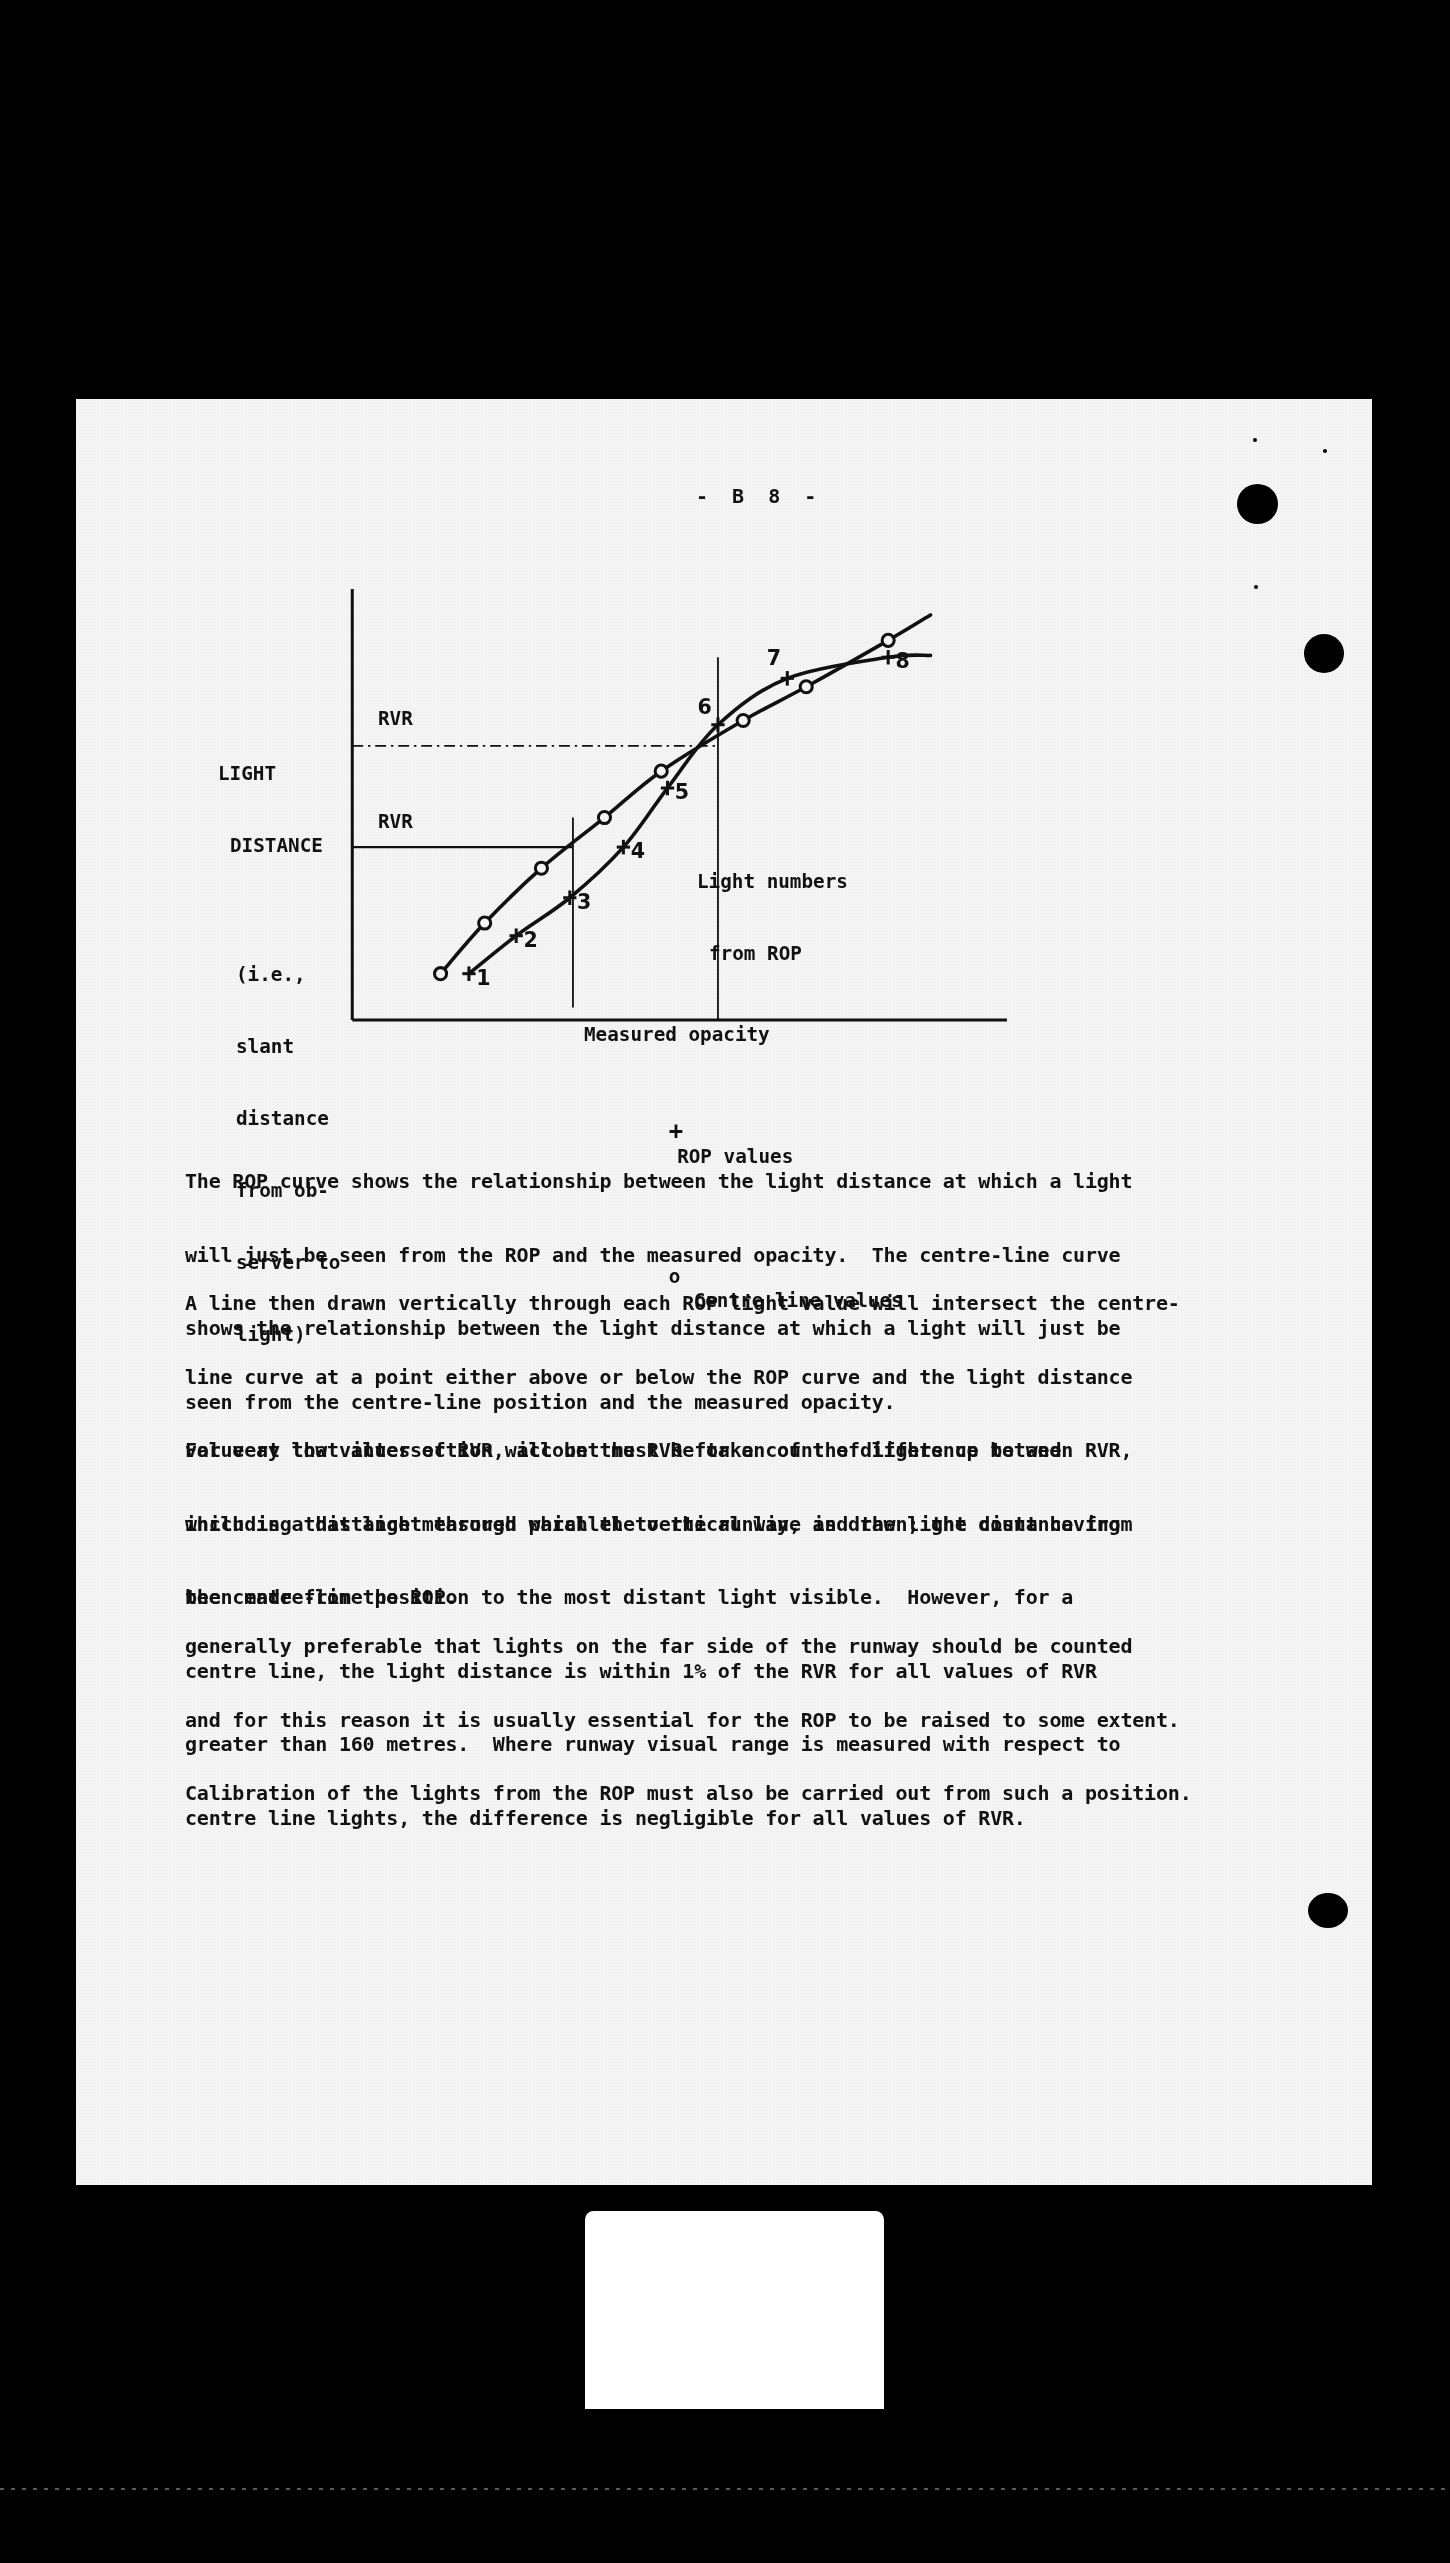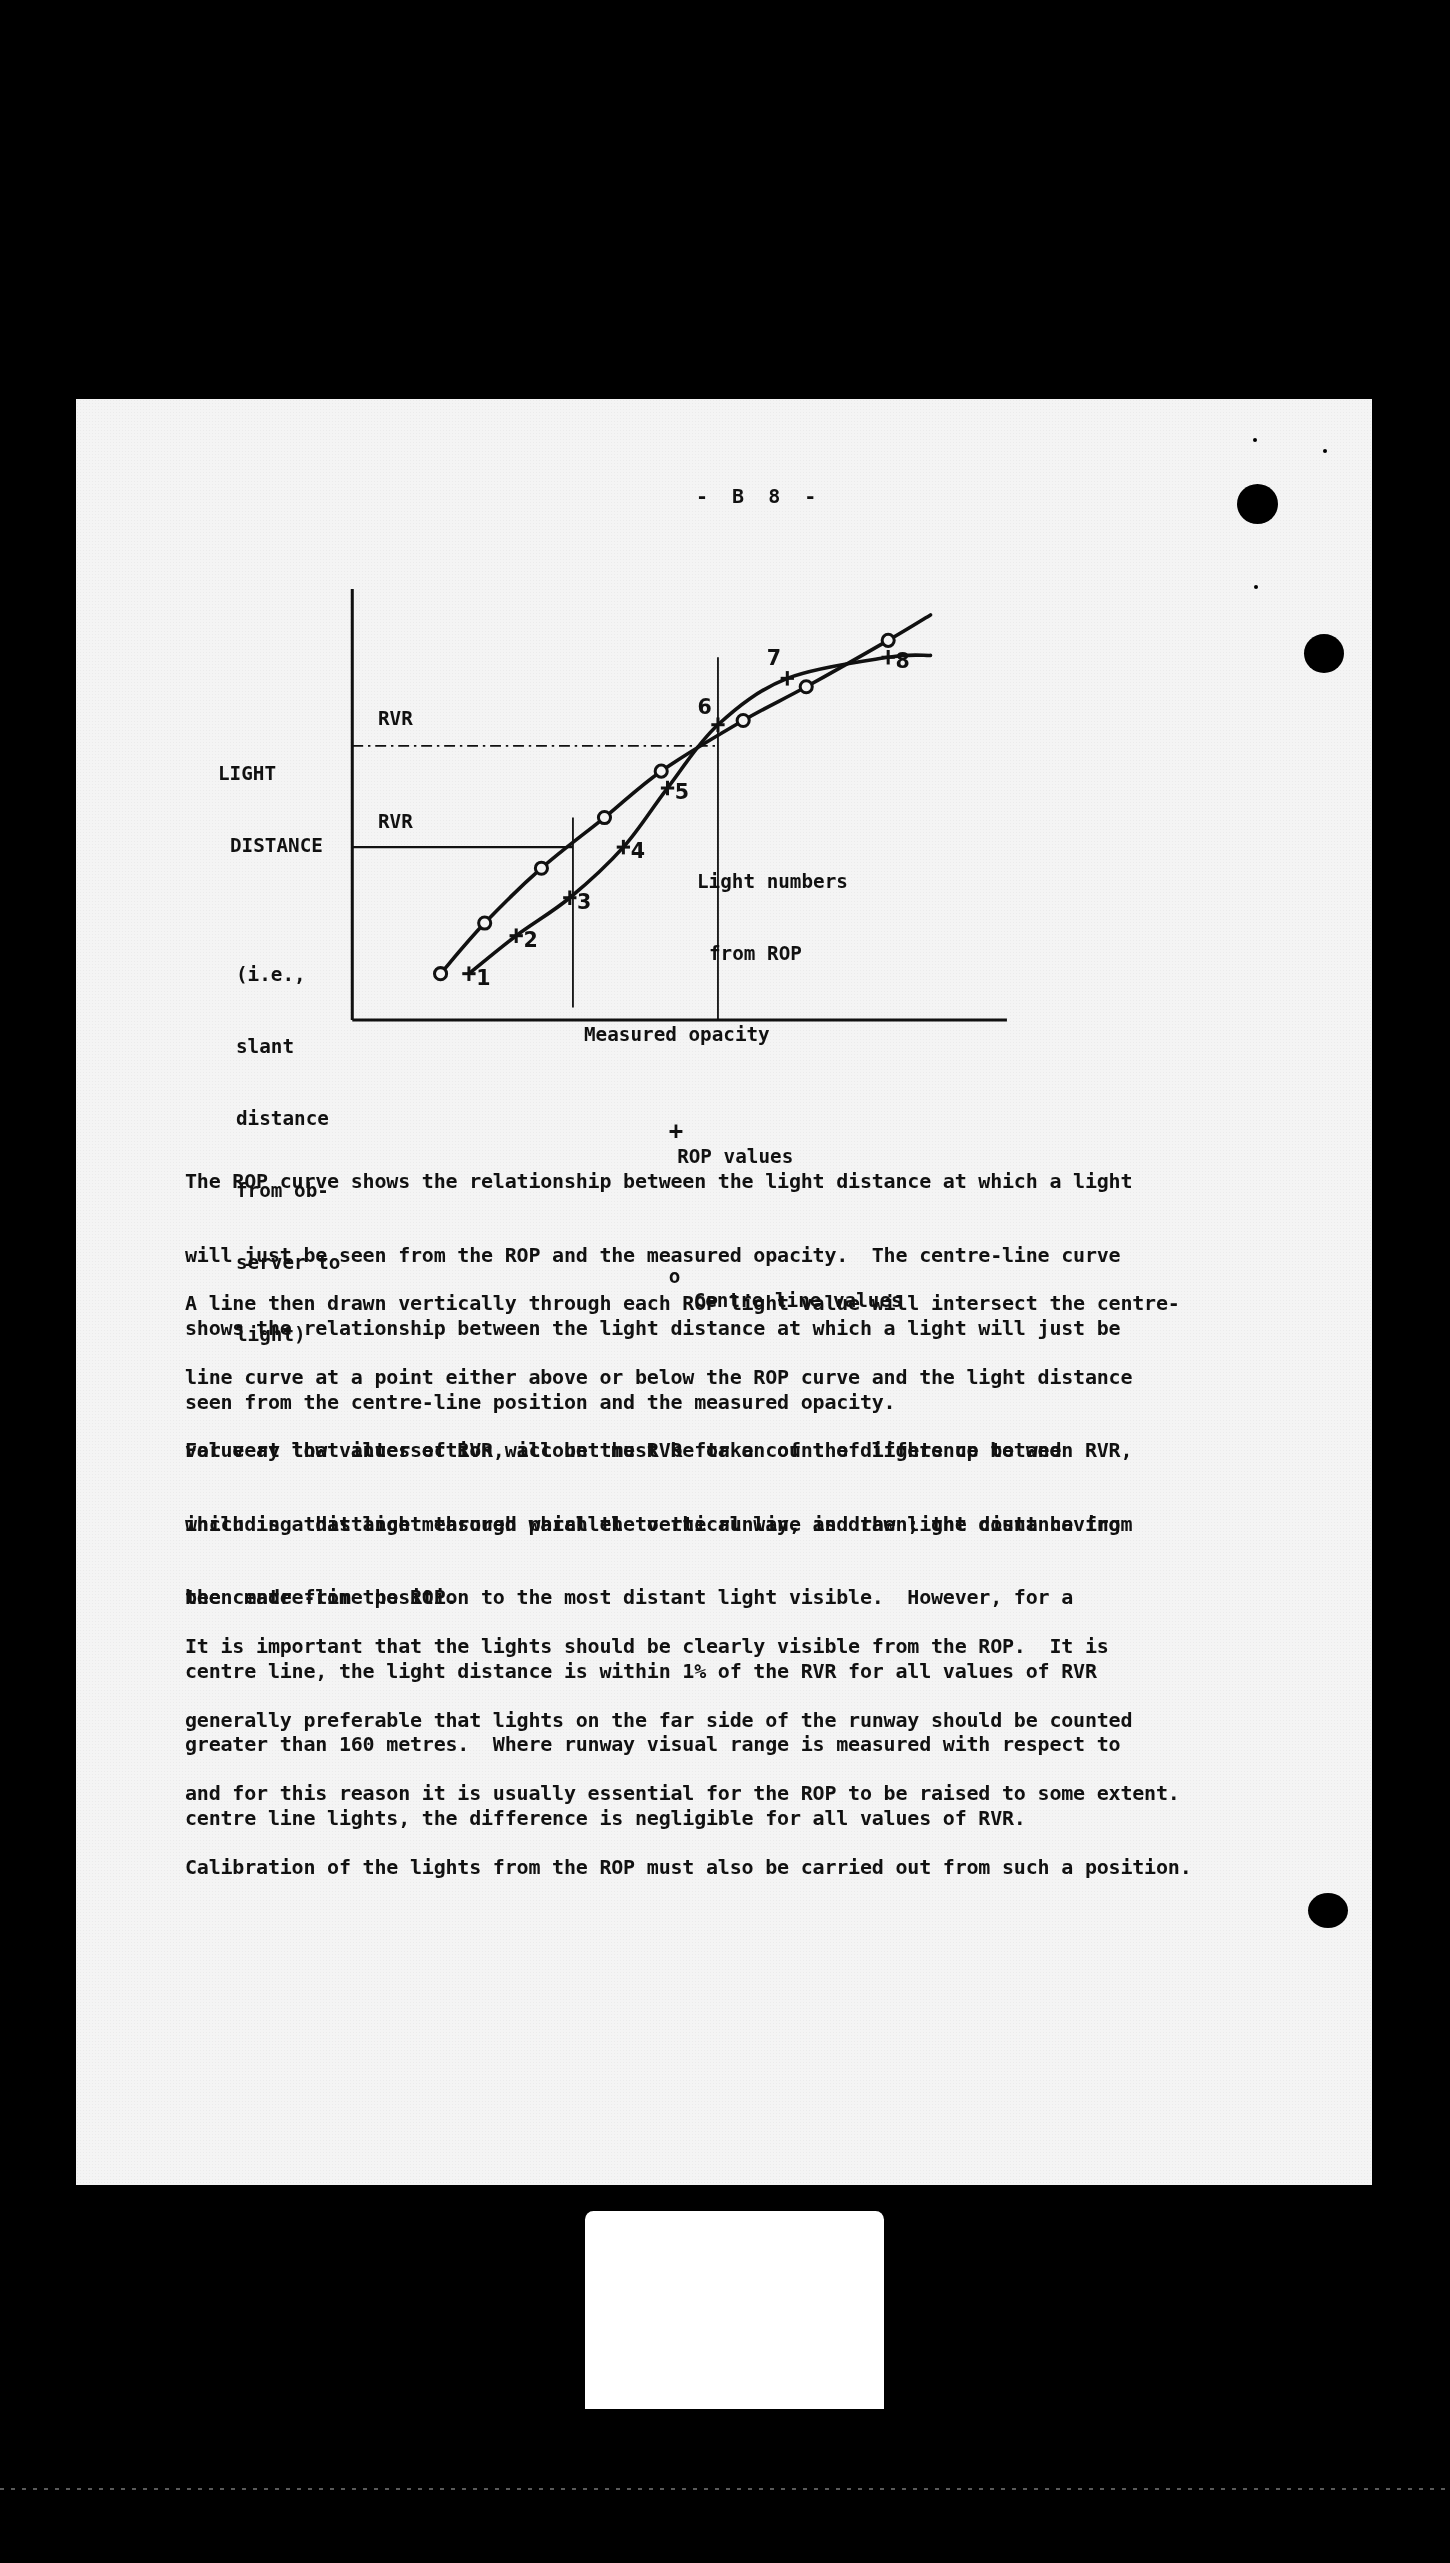--- a/index.html
+++ b/index.html
@@ -127,21 +127,20 @@
 </div>
 <div class="tw body-text" style="top:1389px;">
   <div>For very low values of RVR, account must be taken of the difference between RVR,</div>
   <div>which is a distance measured parallel to the runway, and the light distance from</div>
   <div>the centre-line position to the most distant light visible.  However, for a</div>
   <div>centre line, the light distance is within 1% of the RVR for all values of RVR</div>
   <div>greater than 160 metres.  Where runway visual range is measured with respect to</div>
   <div>centre line lights, the difference is negligible for all values of RVR.</div>
 </div>
 <div class="tw body-text" style="top:1585px;">
-  <div>It is important that the lights should be clearly visible from the ROP.  It is</div>
   <div>generally preferable that lights on the far side of the runway should be counted</div>
   <div>and for this reason it is usually essential for the ROP to be raised to some extent.</div>
   <div>Calibration of the lights from the ROP must also be carried out from such a position.</div>
 </div>
 
 <div class="card"></div>
 <div class="scanline"></div>
 
 
 </body></html>

